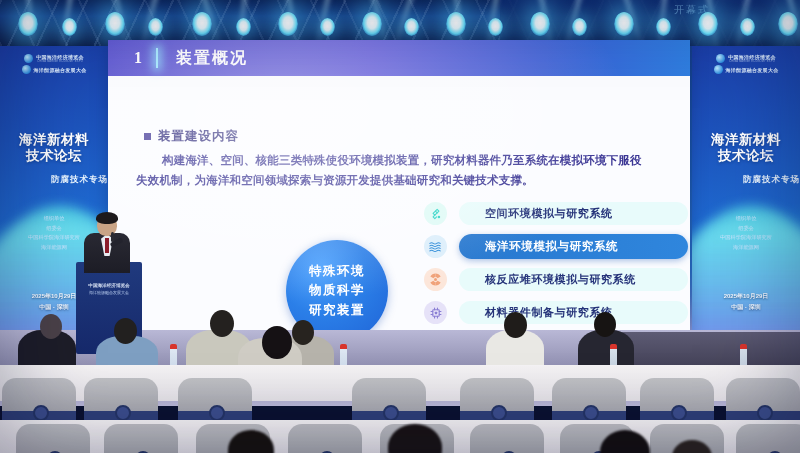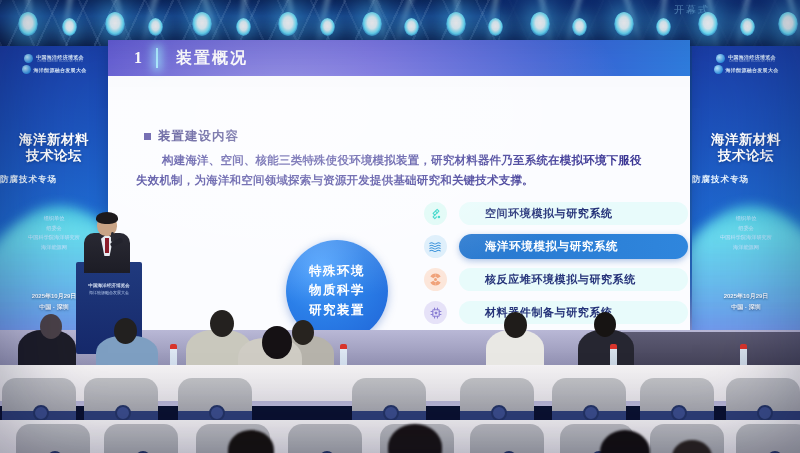--- a/index.html
+++ b/index.html
@@ -43,21 +43,21 @@
     background:linear-gradient(180deg,rgba(120,245,245,.6),rgba(80,150,240,.2));filter:blur(7px);}
   .blogos{position:absolute;top:6px;left:0;width:100%;text-align:center;}
   .blogo{display:flex;align-items:center;justify-content:center;gap:3px;margin:2px 0;}
   .blogo .mark{width:9px;height:9px;border-radius:50%;
     background:radial-gradient(circle at 35% 35%,#bfe9ff,#2f8fe0 70%,#1a5fae);flex:none;}
   .blogo .nm{color:#dfefff;font-size:4.6px;letter-spacing:.3px;white-space:nowrap;line-height:1.25;}
   .blogo .nm b{display:block;font-weight:700;font-size:5px;}
   .blogo .nm i{display:block;font-style:normal;font-size:2.6px;opacity:.6;letter-spacing:.2px;}
   .btitle{position:absolute;top:86px;left:0;width:100%;text-align:center;color:#fff;
     font-weight:700;font-size:13.5px;line-height:1.22;letter-spacing:.5px;text-shadow:0 1px 3px rgba(0,30,80,.45);}
-  .bsub{position:absolute;top:128px;left:0;width:100%;text-align:left;color:#e9f5ff;
+  .bsub{position:absolute;top:128px;left:0;width:100%;text-align:right;color:#e9f5ff;
     font-weight:700;font-size:8.5px;letter-spacing:1px;}
   .borg{position:absolute;top:168px;left:0;width:100%;text-align:center;color:#cfe6ff;
     font-size:5.2px;line-height:1.85;opacity:.92;}
   .bdate{position:absolute;top:245px;left:0;width:100%;text-align:center;color:#f2f8ff;
     font-weight:700;font-size:6px;line-height:1.9;text-shadow:0 1px 2px rgba(0,20,60,.5);}
 
   
   .slide{position:absolute;left:108px;top:40px;width:582px;height:295px;
     background:#fbfcff;box-shadow:0 0 16px rgba(10,30,90,.35);overflow:hidden;}
   .slide-glow{position:absolute;inset:0;pointer-events:none;

